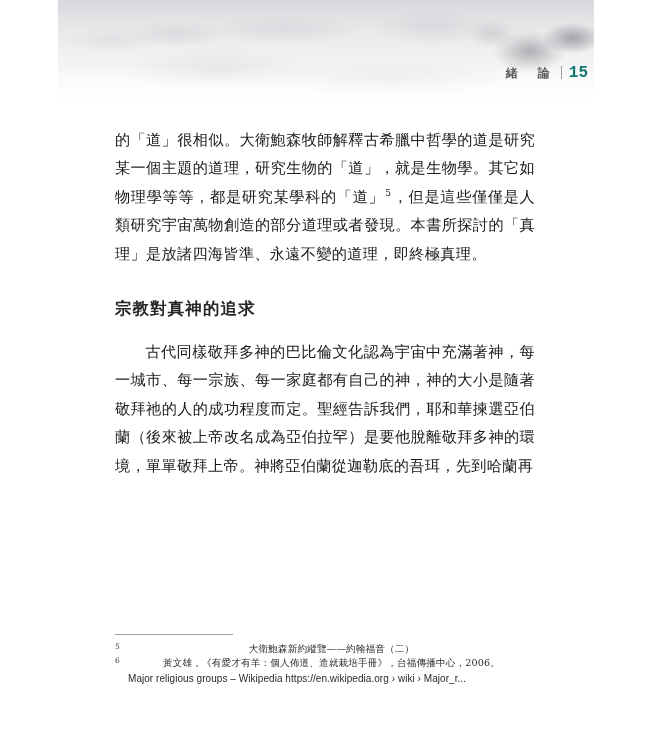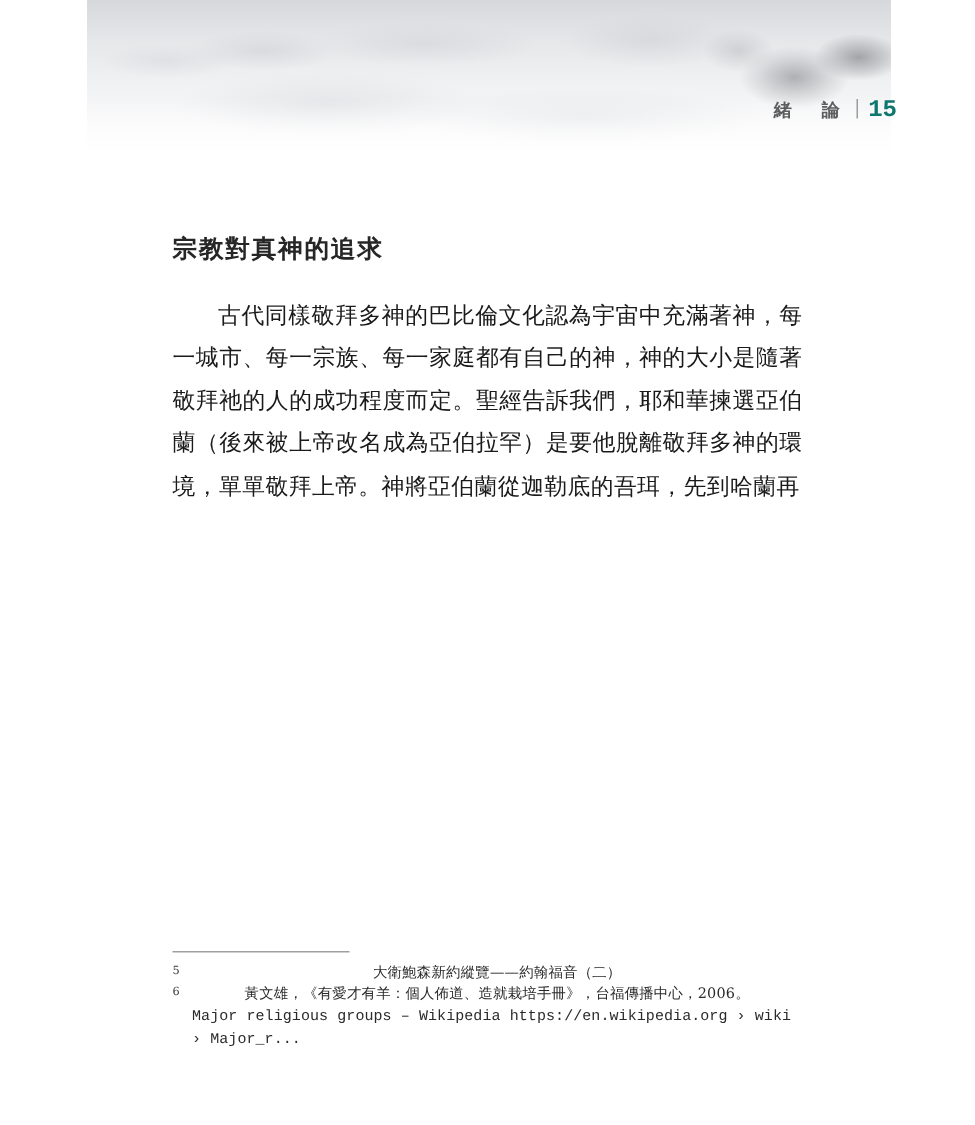--- a/index.html
+++ b/index.html
@@ -55,21 +55,21 @@
   .cloud-photo::after {
     content: "";
     position: absolute;
     left: 0; right: 0; bottom: 0;
     height: 46px;
     background: linear-gradient(to bottom, rgba(255,255,255,0) 0%, #ffffff 92%);
   }
 
   .running-head {
     position: absolute;
-    right: 52px;
+    right: 62px;
     top: 64px;
     display: flex;
     align-items: baseline;
     gap: 0;
     z-index: 5;
     color: #5a5c5e;
   }
   .running-head .rh-label {
     font-family: "DejaVu Serif", "Liberation Serif", serif;
     font-size: 12px;
@@ -170,40 +170,43 @@
   .fn-text {
     flex: 1 1 auto;
     letter-spacing: 0.15px;
     text-align: center;
   }
   .fn-sub {
     margin-left: 13px;
     font-size: 10px;
     line-height: 15px;
     color: #2a2a2a;
-    font-family: Liberation Mono, monospace;
+    font-family: Liberation Sans, sans-serif;
     letter-spacing: 0.05px;
   }
 </style>
 </head>
 <body>
 
 <div class="page">
 
   <div class="header-band">
     <div class="cloud-photo"></div>
   </div>
 
   <div class="running-head">
     <span class="rh-label">緒　論</span>
     <span class="rh-rule"></span>
     <span class="rh-page">15</span>
   </div>
 
   <div class="content">
+    <div id="paras-before">
+        <p class="body-para">的「道」很相似。大衛鮑森牧師解釋古希臘中哲學的道是研究某一個主題的道理，研究生物的「道」，就是生物學。其它如物理學等等，都是研究某學科的「道」<sup class="fn">5</sup>，但是這些僅僅是人類研究宇宙萬物創造的部分道理或者發現。本書所探討的「真理」是放諸四海皆準、永遠不變的道理，即終極真理。</p>
+      </div>
     <div class="gap-before-heading"></div>
     <h2 class="section-heading">宗教對真神的追求</h2>
     <div class="gap-after-heading"></div>
     <div id="paras-after">
         <p class="body-para indent">古代同樣敬拜多神的巴比倫文化認為宇宙中充滿著神，每一城市、每一宗族、每一家庭都有自己的神，神的大小是隨著敬拜祂的人的成功程度而定。聖經告訴我們，耶和華揀選亞伯蘭（後來被上帝改名成為亞伯拉罕）是要他脫離敬拜多神的環境，單單敬拜上帝。神將亞伯蘭從迦勒底的吾珥，先到哈蘭再</p>
       </div>
   </div>
 
   <div class="footnotes">
     <div class="fn-rule"></div>

